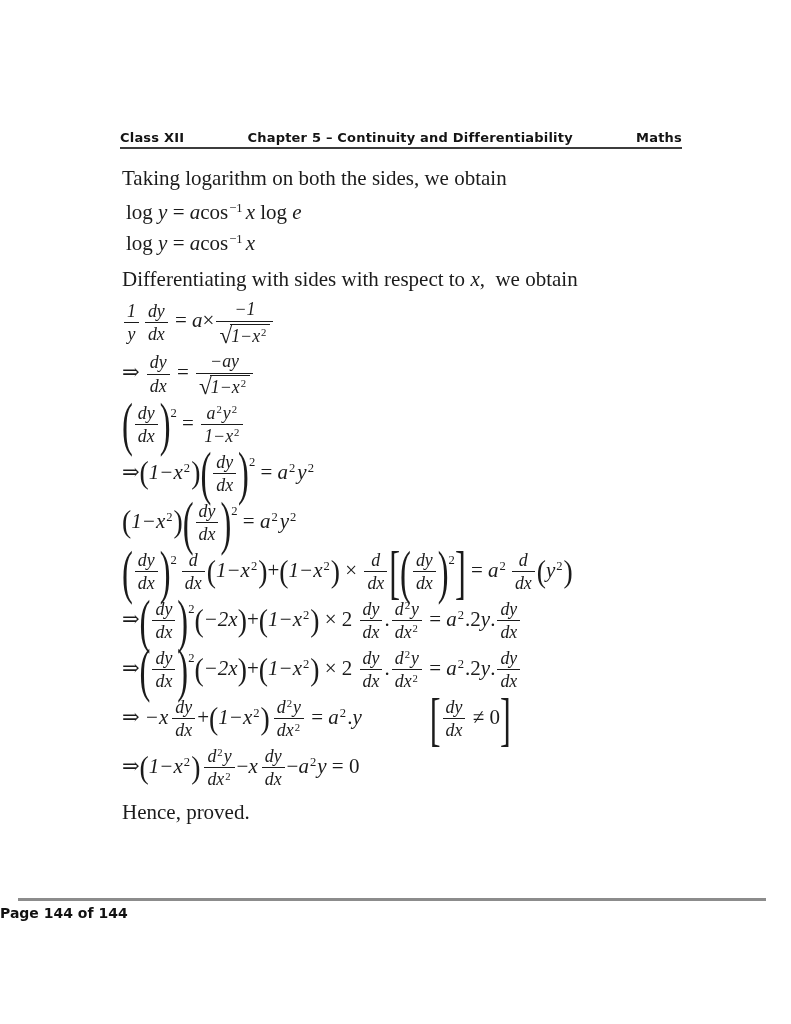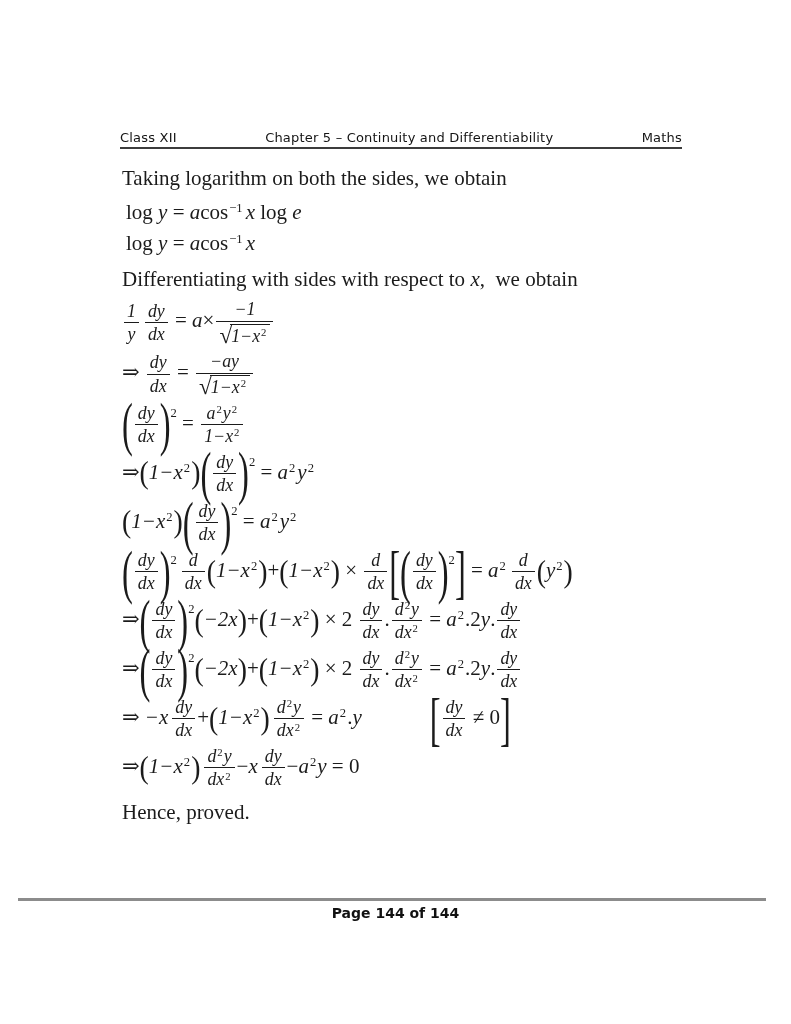--- a/index.html
+++ b/index.html
@@ -15,21 +15,21 @@
     background:#ffffff;
     overflow:hidden;
     font-family:"Liberation Serif","DejaVu Serif",serif;
     color:var(--text);
   }
   
   .hdr{
     position:absolute;top:130px;left:120px;width:562px;
     display:flex;justify-content:space-between;align-items:baseline;
     font-family:"DejaVu Sans","Liberation Sans",sans-serif;
-    font-size:13px;letter-spacing:0.2px;color:#141414;
+    font-size:13px;letter-spacing:0.2px;color:#141414;font-weight:bold;
   }
   .hdr-rule{
     position:absolute;top:147px;left:120px;width:562px;
     border-top:2px solid var(--rule-header);
   }
   
   .content{
     position:absolute;top:152px;left:122px;width:566px;
   }
   .line{
@@ -59,21 +59,21 @@
   .bp{display:inline-block;font-style:normal;line-height:1;}
   .bp.med{font-size:1.32em;transform:scaleY(1.12);vertical-align:-0.14em;}
   .bp.tall{font-size:1.55em;transform:scaleY(1.8);vertical-align:middle;}
   
   .ftr-rule{
     position:absolute;top:898px;left:18px;width:748px;
     border-top:3px solid var(--rule-footer);
   }
   .ftr-text{
     position:absolute;top:905px;left:0;width:791px;
-    text-align:center;
+    text-align:left;
     font-family:"DejaVu Sans","Liberation Sans",sans-serif;
     font-weight:bold;font-size:14px;color:#111;
   }
 </style>
 </head>
 <body>
 
 <div class="page">
 
   <div class="hdr">

